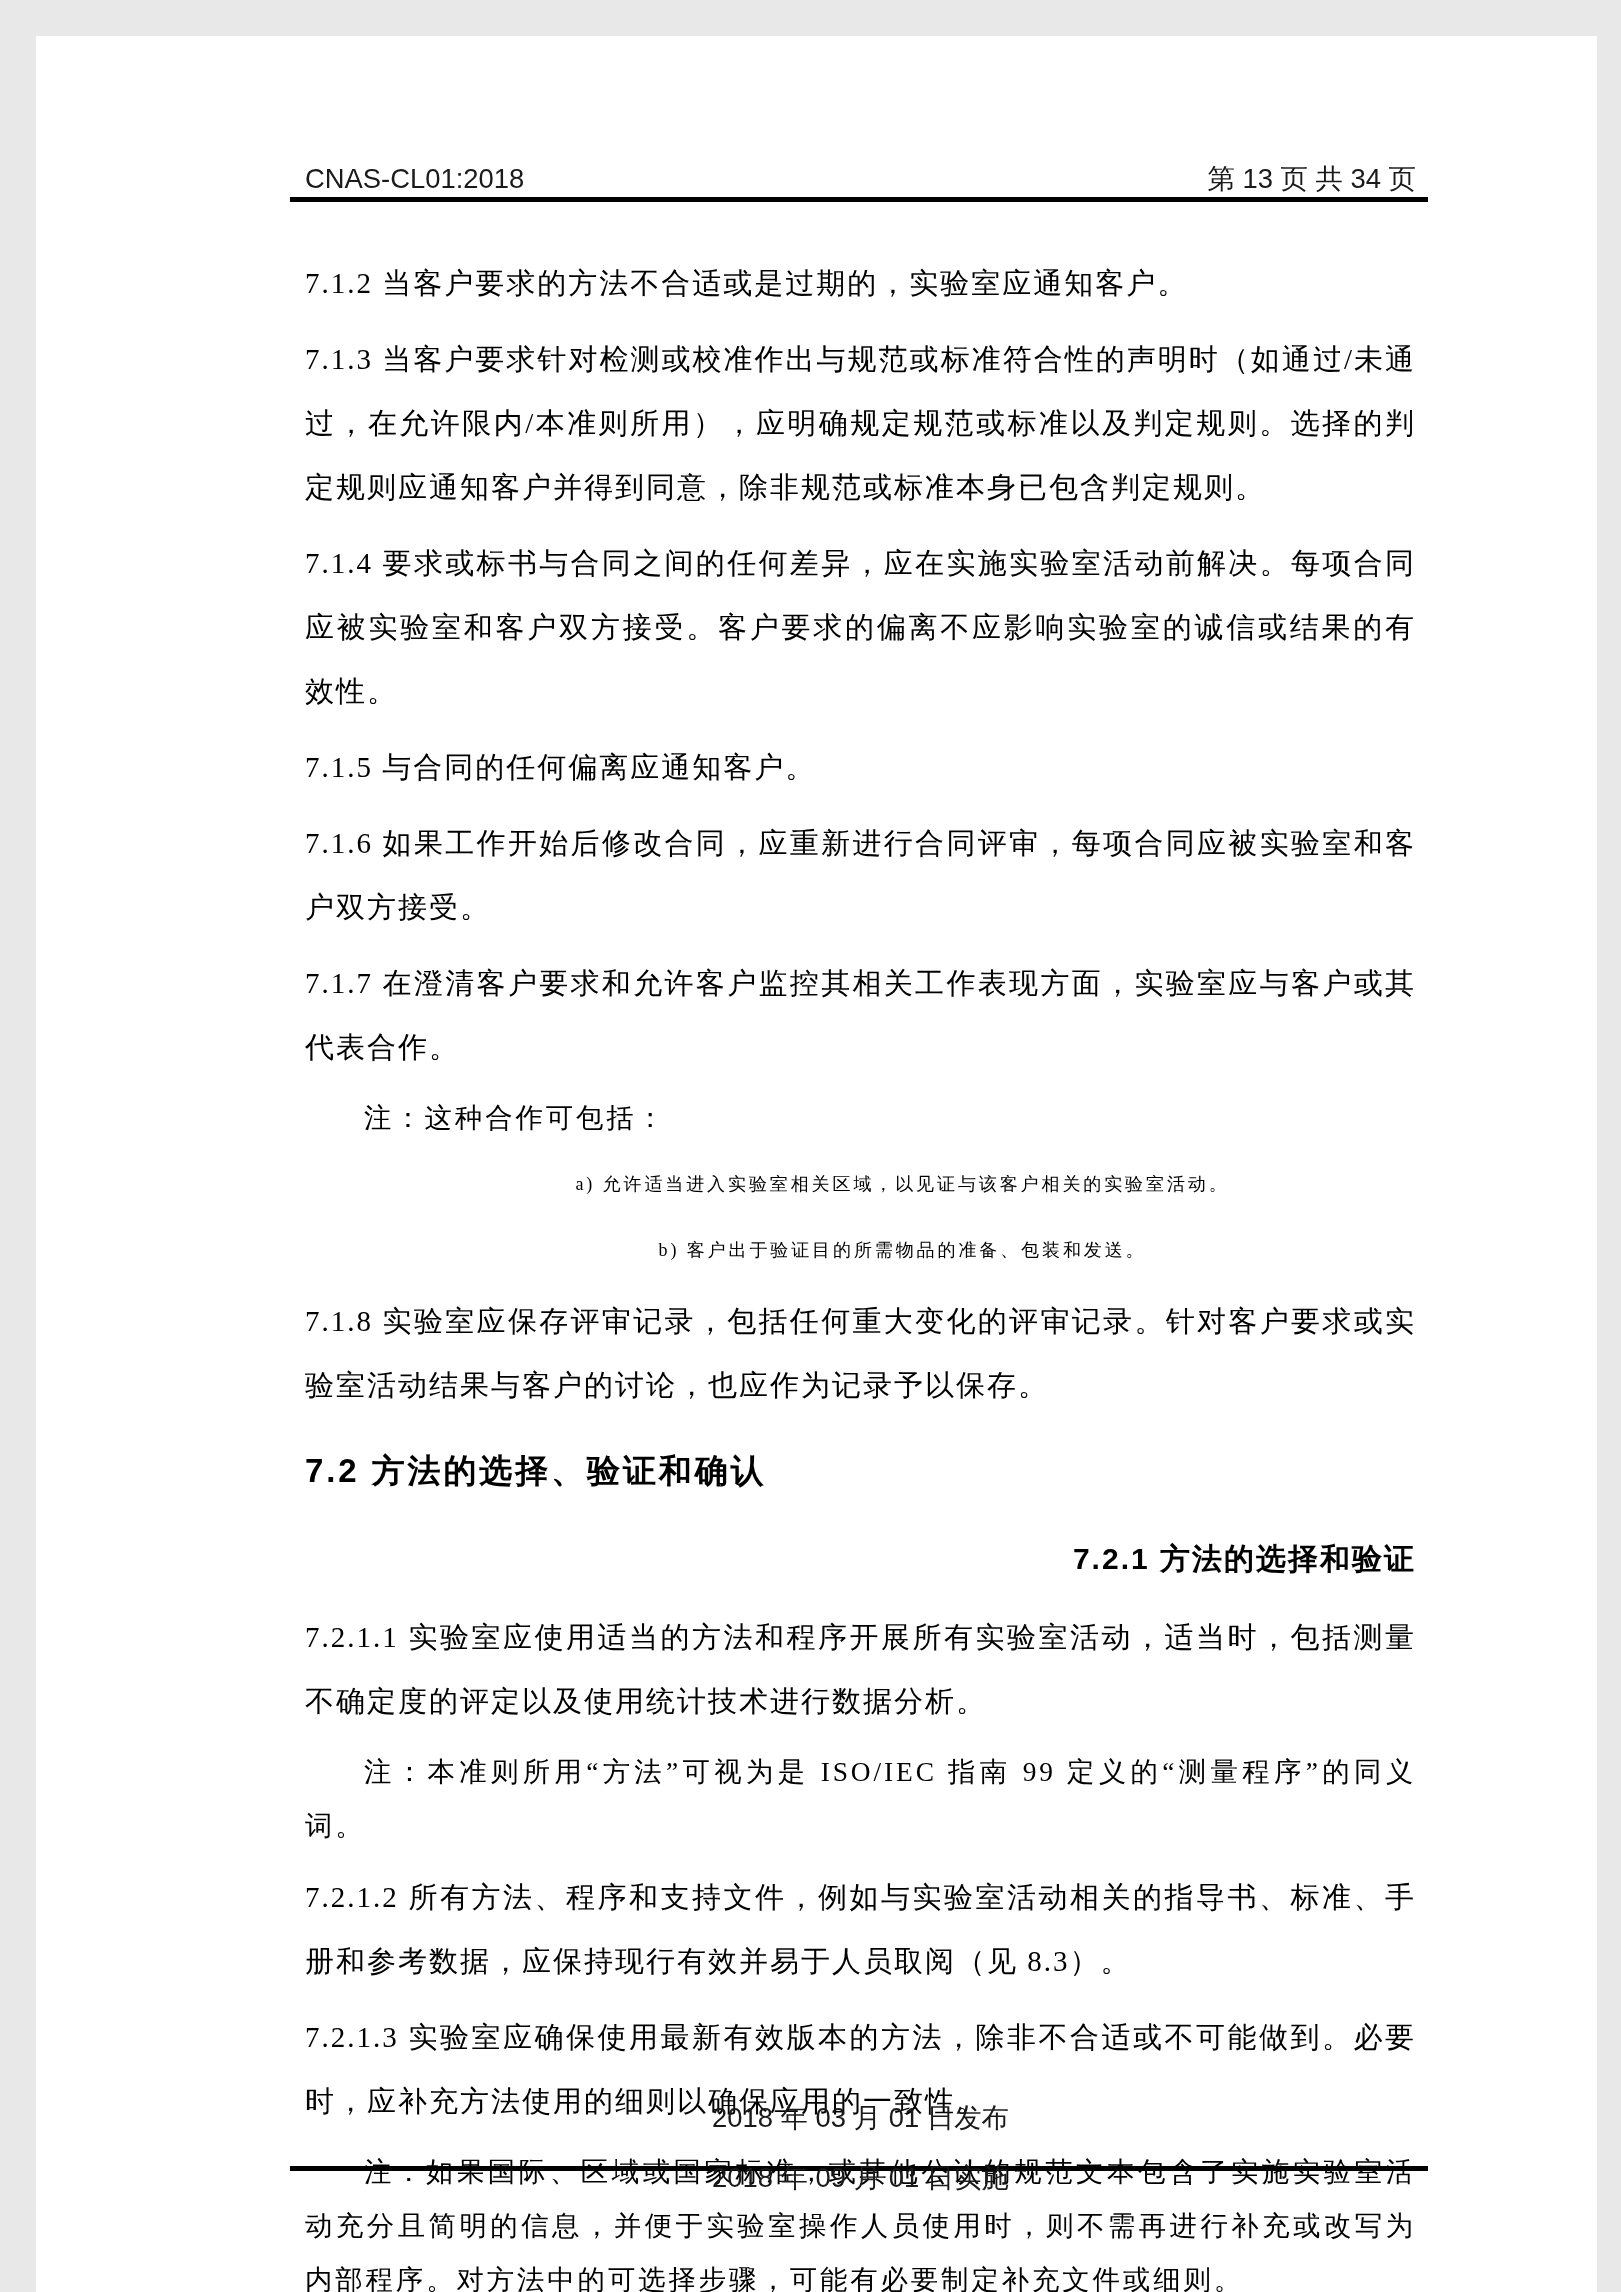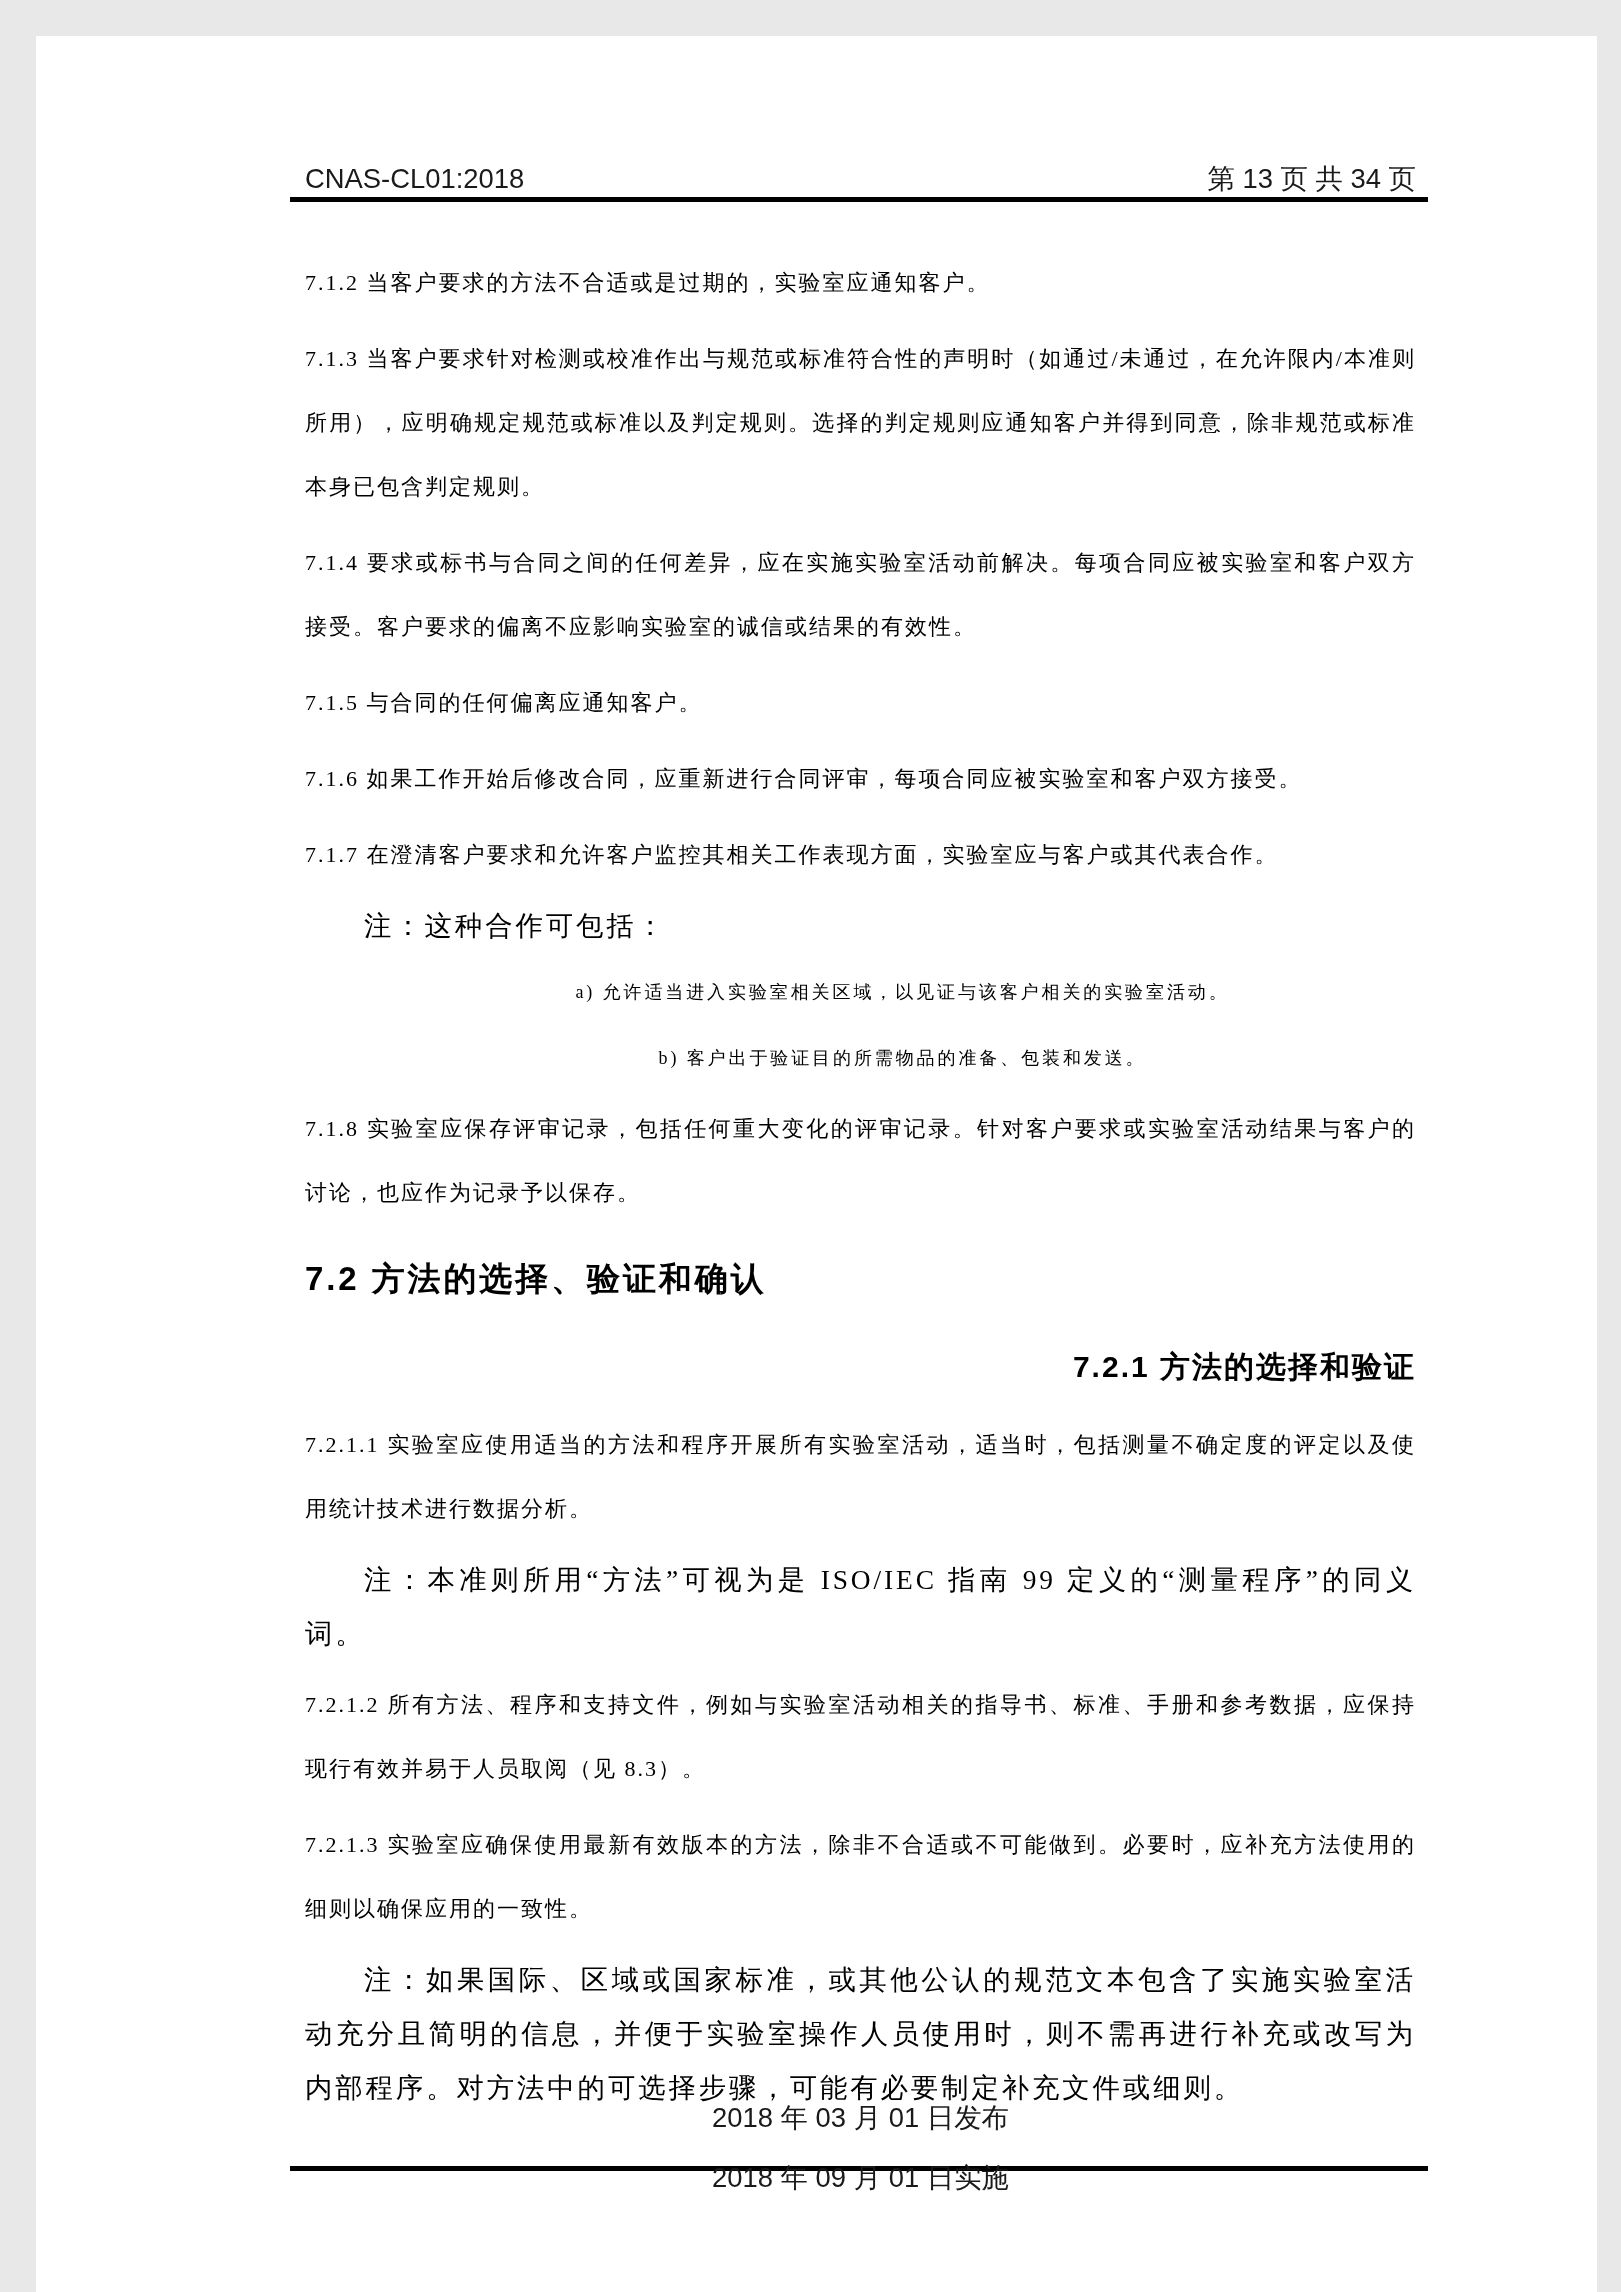--- a/index.html
+++ b/index.html
@@ -41,21 +41,21 @@
 
   
   .content {
     position: absolute;
     left: 245px;
     top: 191px;
     width: 1135px;
     text-align: justify;
   }
   p.body {
-    font-size: 22px;
+    font-size: 29px;
     line-height: 64px;
     letter-spacing: 2px;
     text-align: justify;
   }
   p.note {
     font-size: 27.4px;
     line-height: 54px;
     letter-spacing: 2.9px;
     text-indent: 59px;
     text-align: justify;

